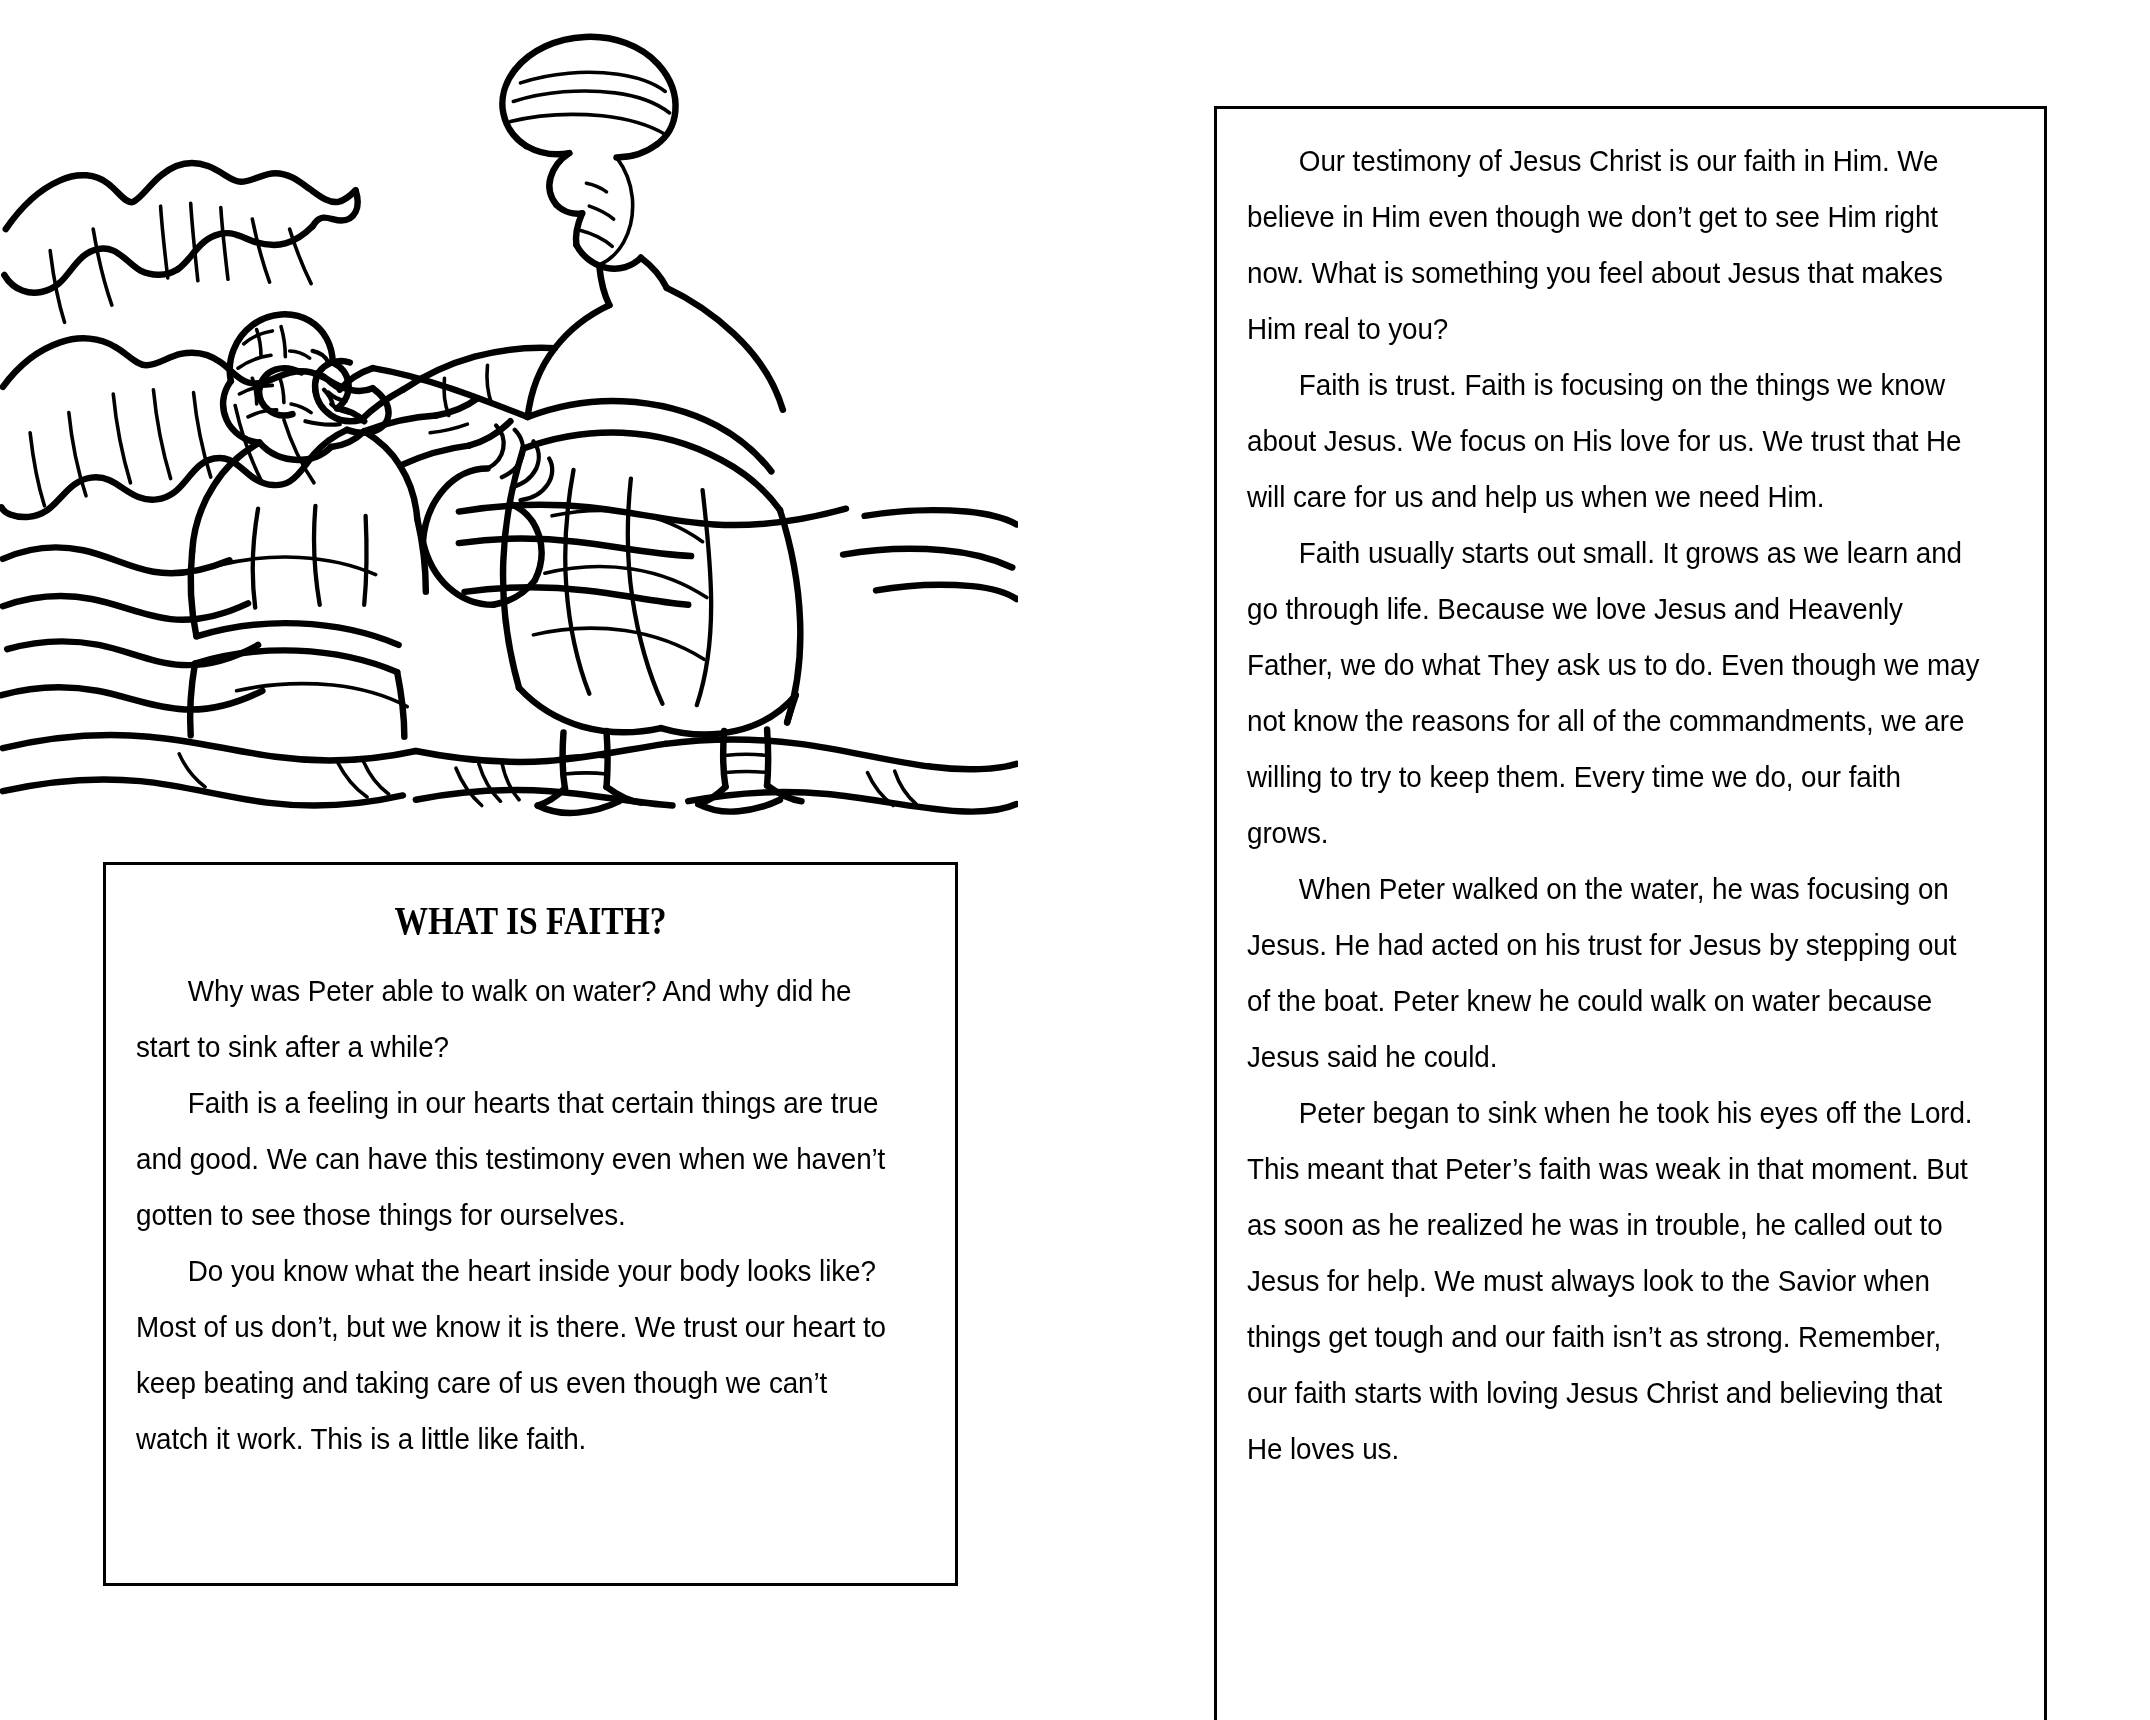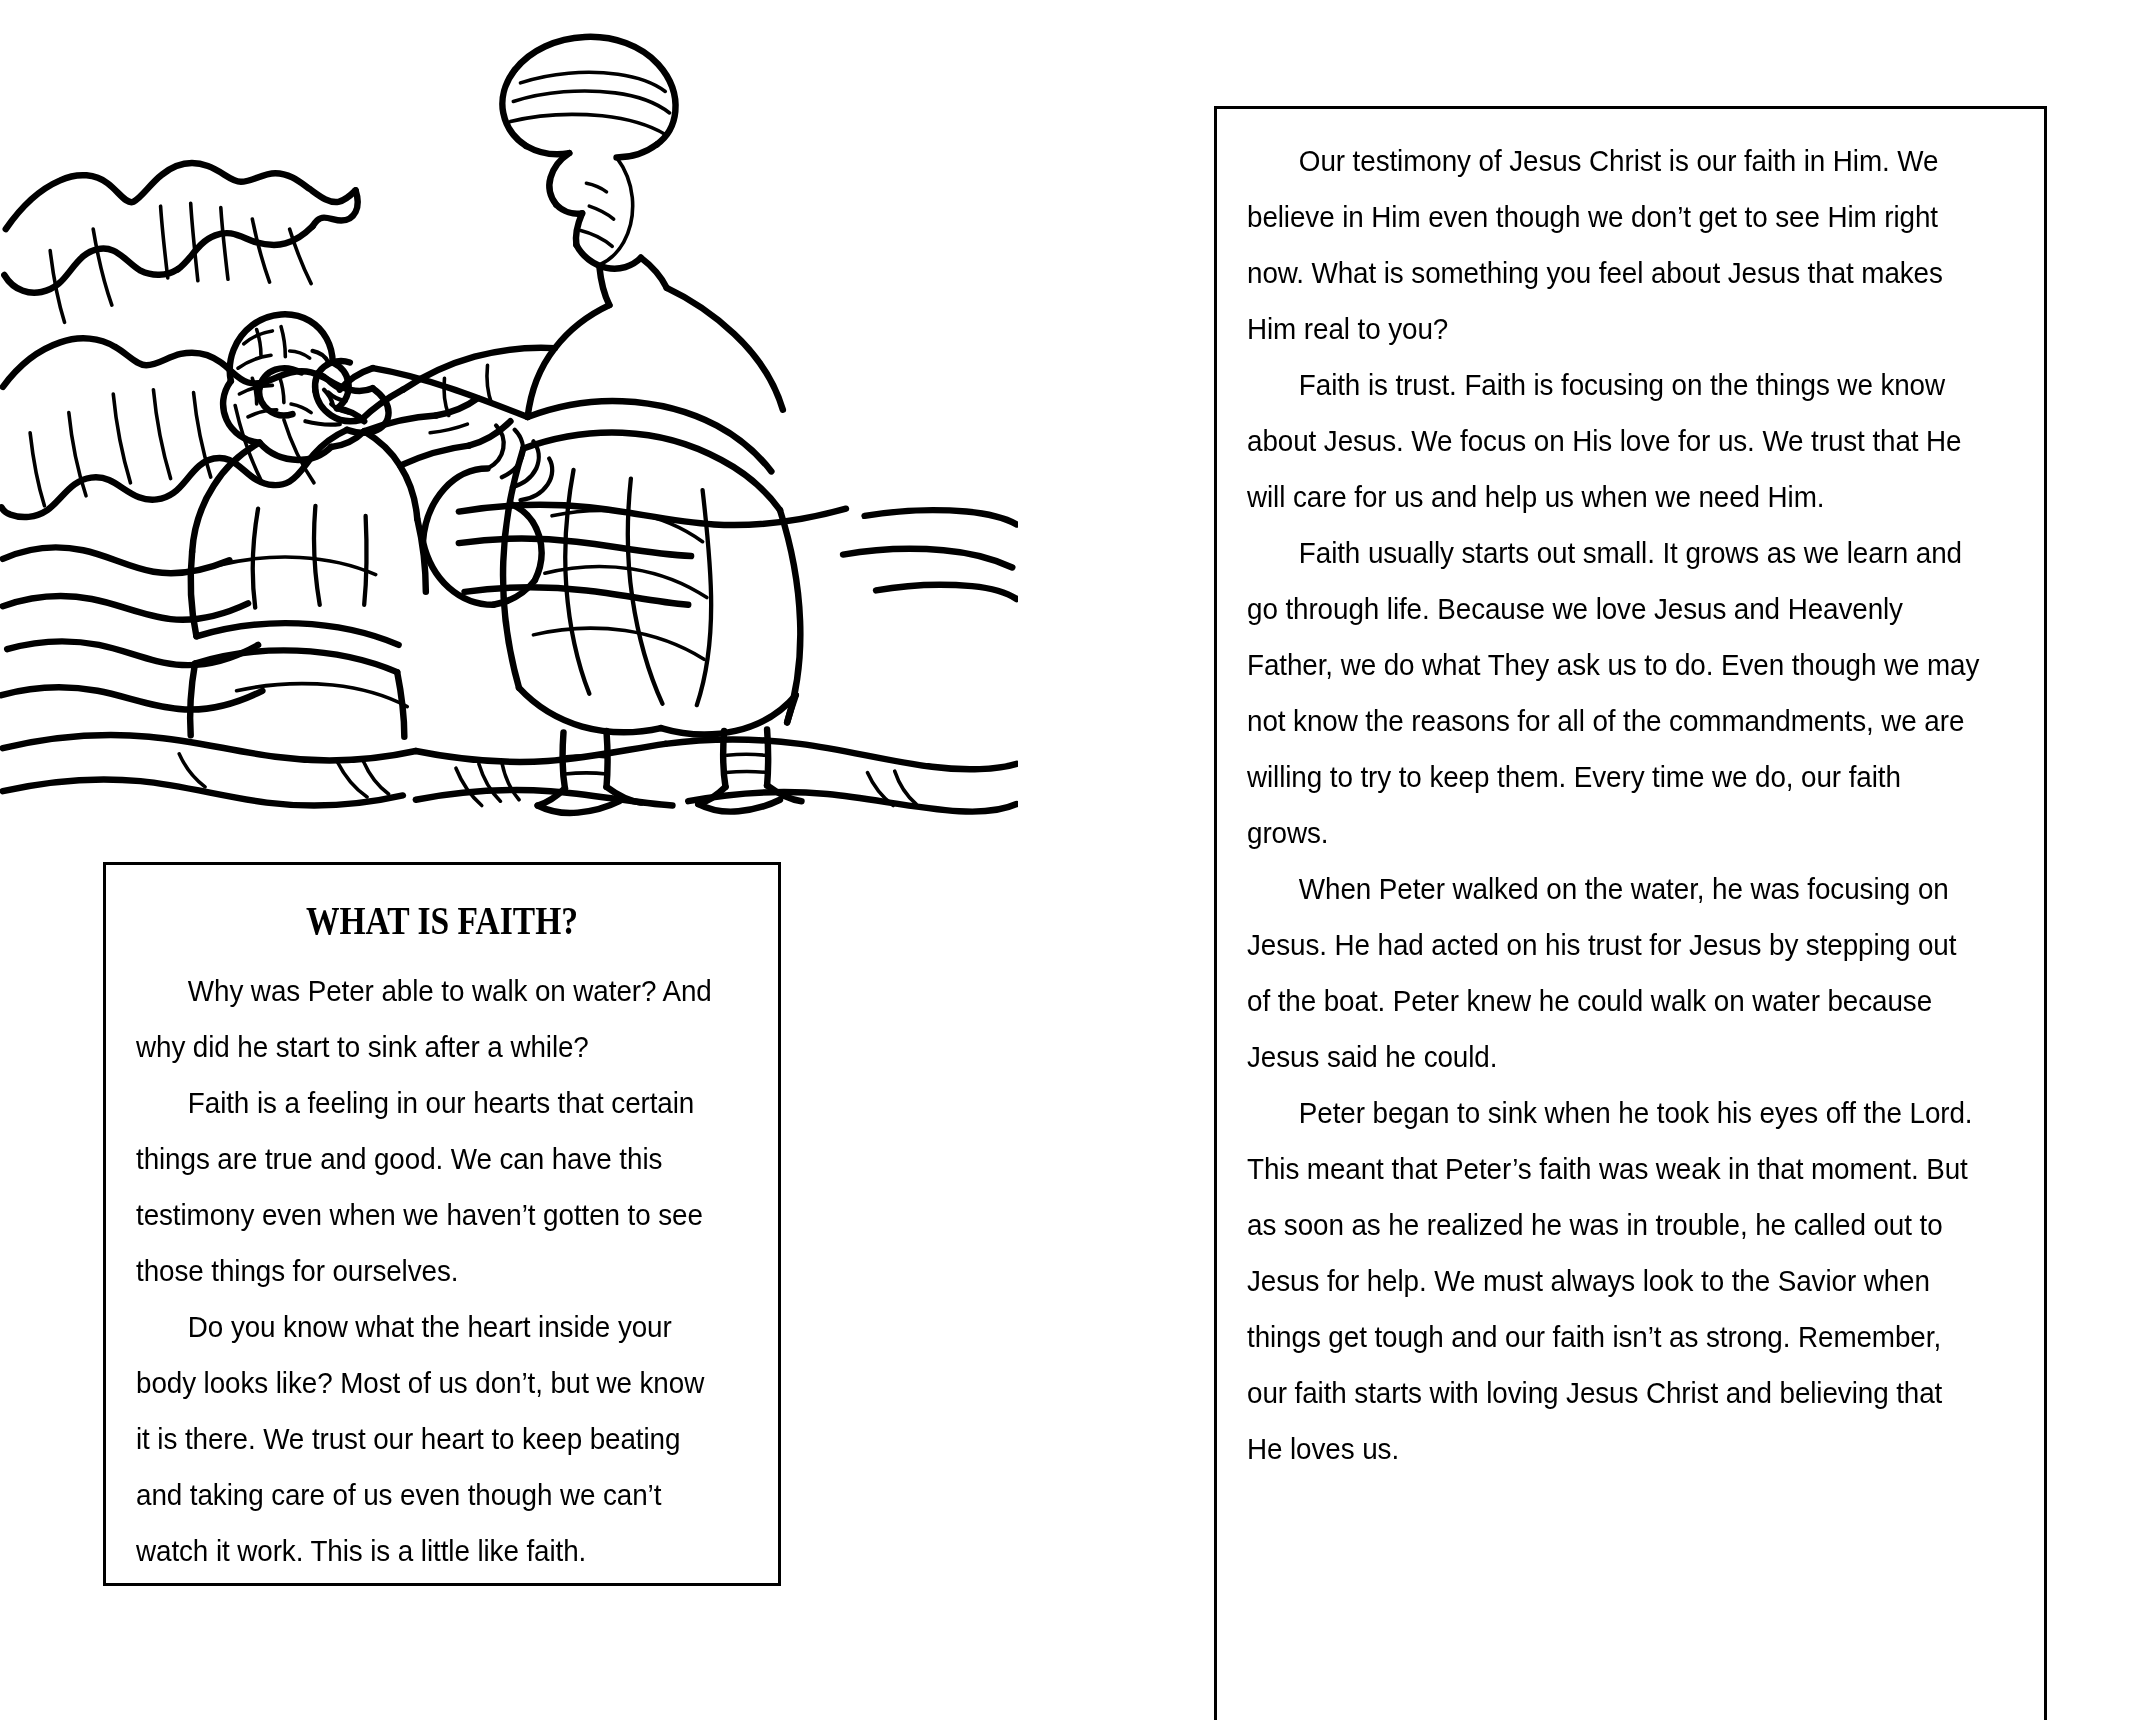--- a/index.html
+++ b/index.html
@@ -33,21 +33,21 @@
   
   .text-box {
     position: absolute;
     border: 3.6px solid #000000;
     background: #ffffff;
     box-sizing: border-box;
   }
   #left-text-box {
     left: 103px;
     top: 862px;
-    width: 678px;
+    width: 855px;
     height: 724px;
   }
   #right-text-box {
     left: 1214px;
     top: 106px;
     width: 833px;
     height: 1704px;
   }
 
   .box-inner {

